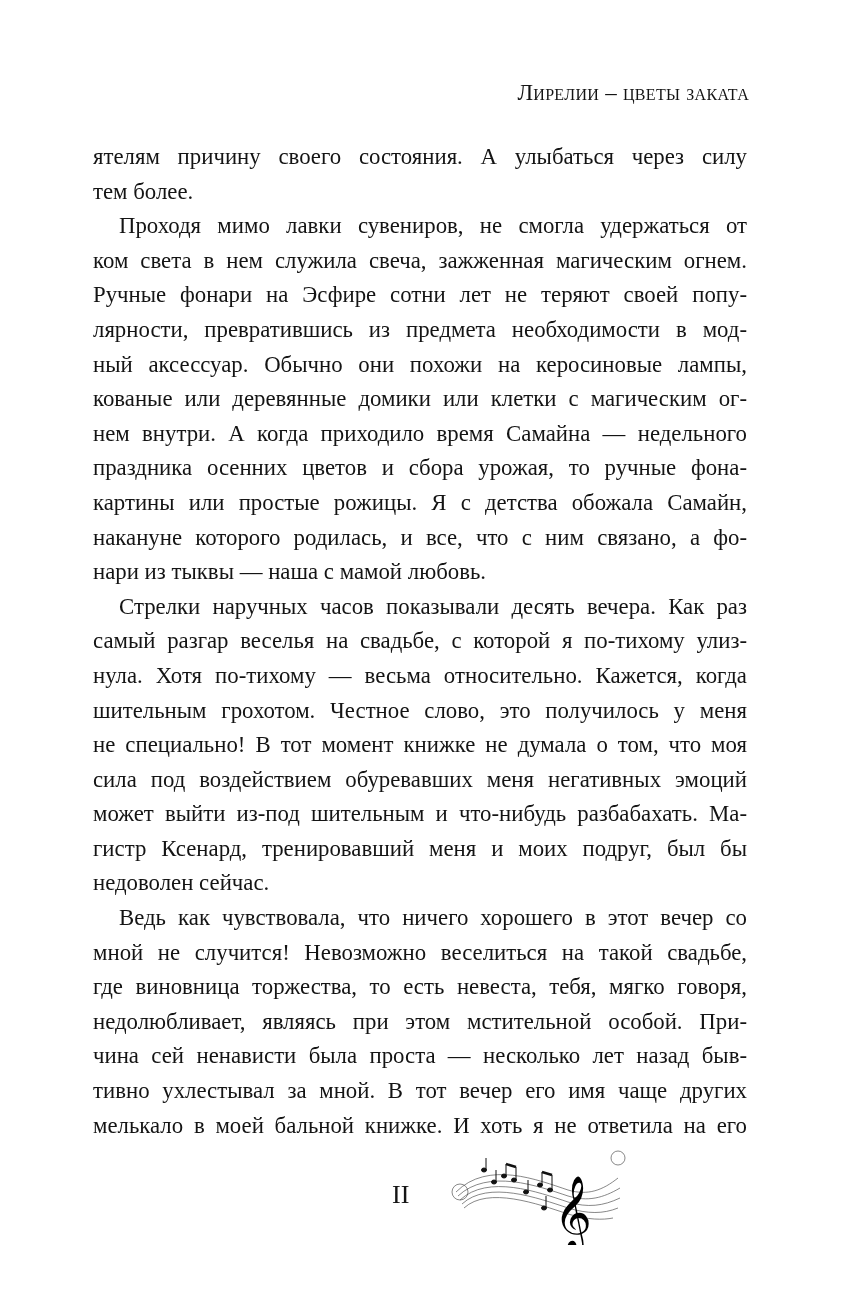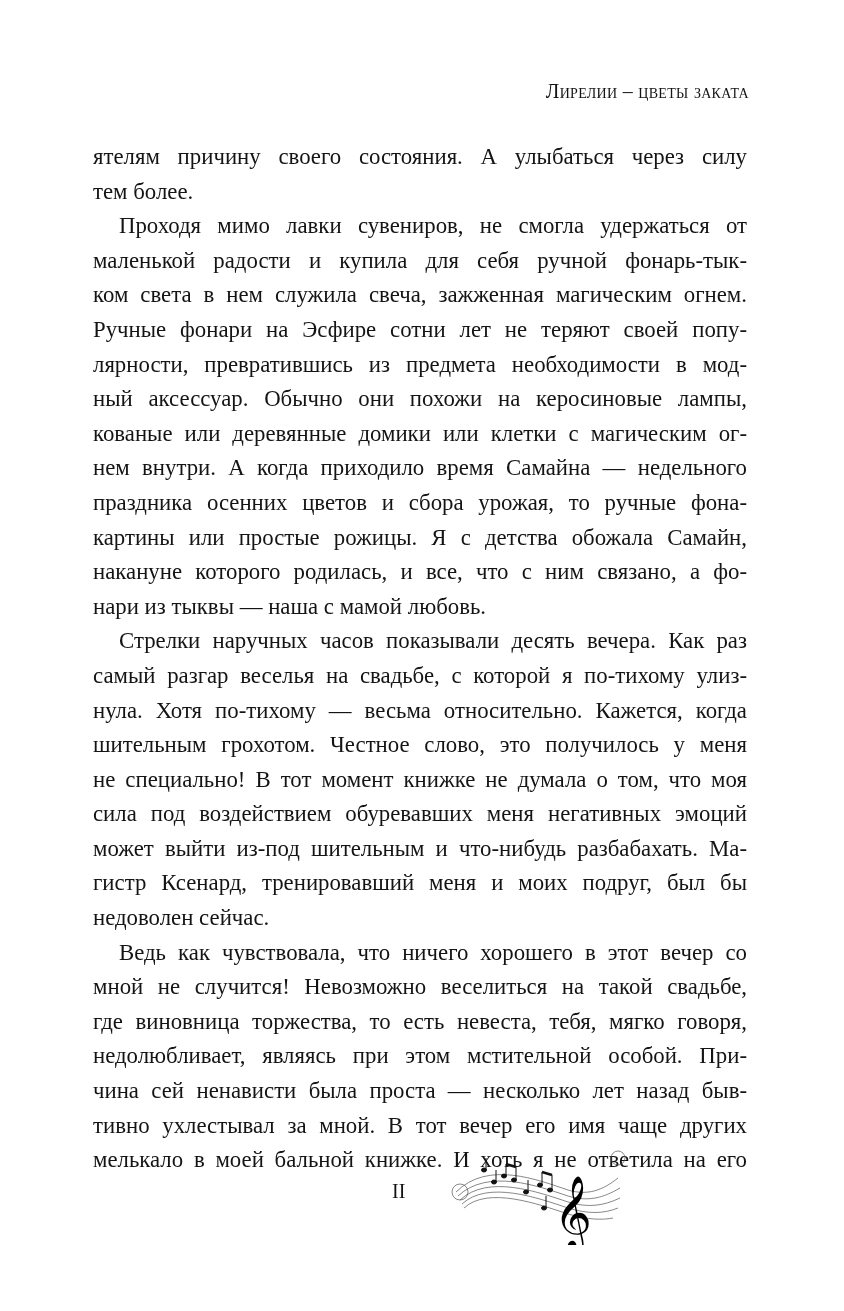--- a/index.html
+++ b/index.html
@@ -1,39 +1,38 @@
 <!DOCTYPE html>
 <html><head>
 <meta charset="utf-8">
 <style>
   html, body { margin: 0; padding: 0; background: #ffffff; }
   body { width: 844px; height: 1311px; position: relative; overflow: hidden; color: #141414;
          font-family: "Liberation Serif", "DejaVu Serif", serif; }
-  .running-head { position: absolute; top: 80px; right: 95px; font-size: 20px; letter-spacing: 0.3px;
+  .running-head { position: absolute; top: 80px; right: 95px; font-size: 23px; letter-spacing: 0.3px;
                   font-variant: small-caps; white-space: nowrap; }
   .body-text { position: absolute; left: 93px; top: 140px; width: 654px; font-size: 22.8px; line-height: 34.6px; }
   .line { display: block; white-space: nowrap; text-align: justify; text-align-last: justify; height: 34.6px; }
   .line.last { text-align-last: left; }
   .line.indent { padding-left: 26px; }
-  .folio { position: absolute; left: 392px; top: 1180px; font-size: 20px; }
+  .folio { position: absolute; left: 392px; top: 1180px; font-size: 26px; }
   .ornament { position: absolute; left: 448px; top: 1150px; width: 180px; height: 95px; }
 </style>
 </head>
 <body>
 
 <div class="running-head">Лирелии – цветы заката</div>
 
 <div class="body-text" id="body-text">
     <div>
       <span class="line">ятелям причину своего состояния. А улыбаться через силу</span>
       <span class="line last">тем более.</span>
     </div>
     <div>
       <span class="line indent">Проходя мимо лавки сувениров, не смогла удержаться от</span>
-      <span class="line">маленькой радости и купила для себя ручной фонарь-тык-</span>
       <span class="line">ком света в нем служила свеча, зажженная магическим огнем.</span>
       <span class="line">Ручные фонари на Эсфире сотни лет не теряют своей попу-</span>
       <span class="line">лярности, превратившись из предмета необходимости в мод-</span>
       <span class="line">ный аксессуар. Обычно они похожи на керосиновые лампы,</span>
       <span class="line">кованые или деревянные домики или клетки с магическим ог-</span>
       <span class="line">нем внутри. А когда приходило время Самайна — недельного</span>
       <span class="line">праздника осенних цветов и сбора урожая, то ручные фона-</span>
       <span class="line">картины или простые рожицы. Я с детства обожала Самайн,</span>
       <span class="line">накануне которого родилась, и все, что с ним связано, а фо-</span>
       <span class="line last">нари из тыквы — наша с мамой любовь.</span>

